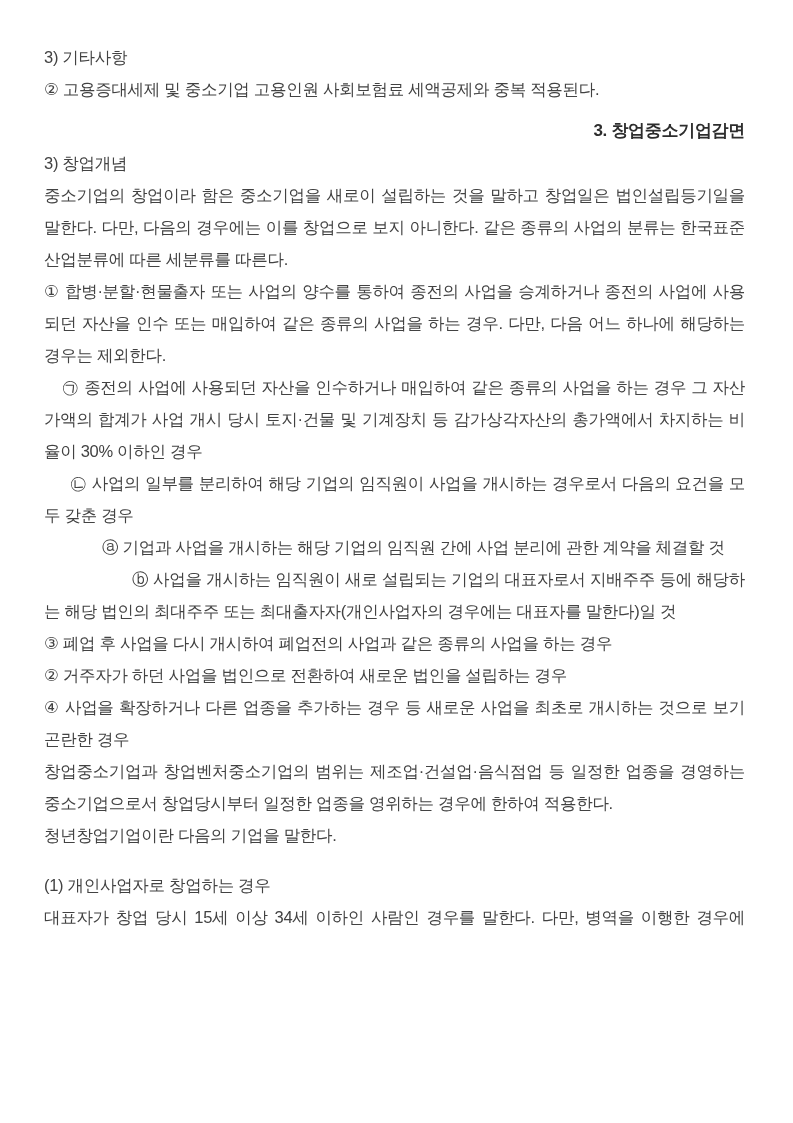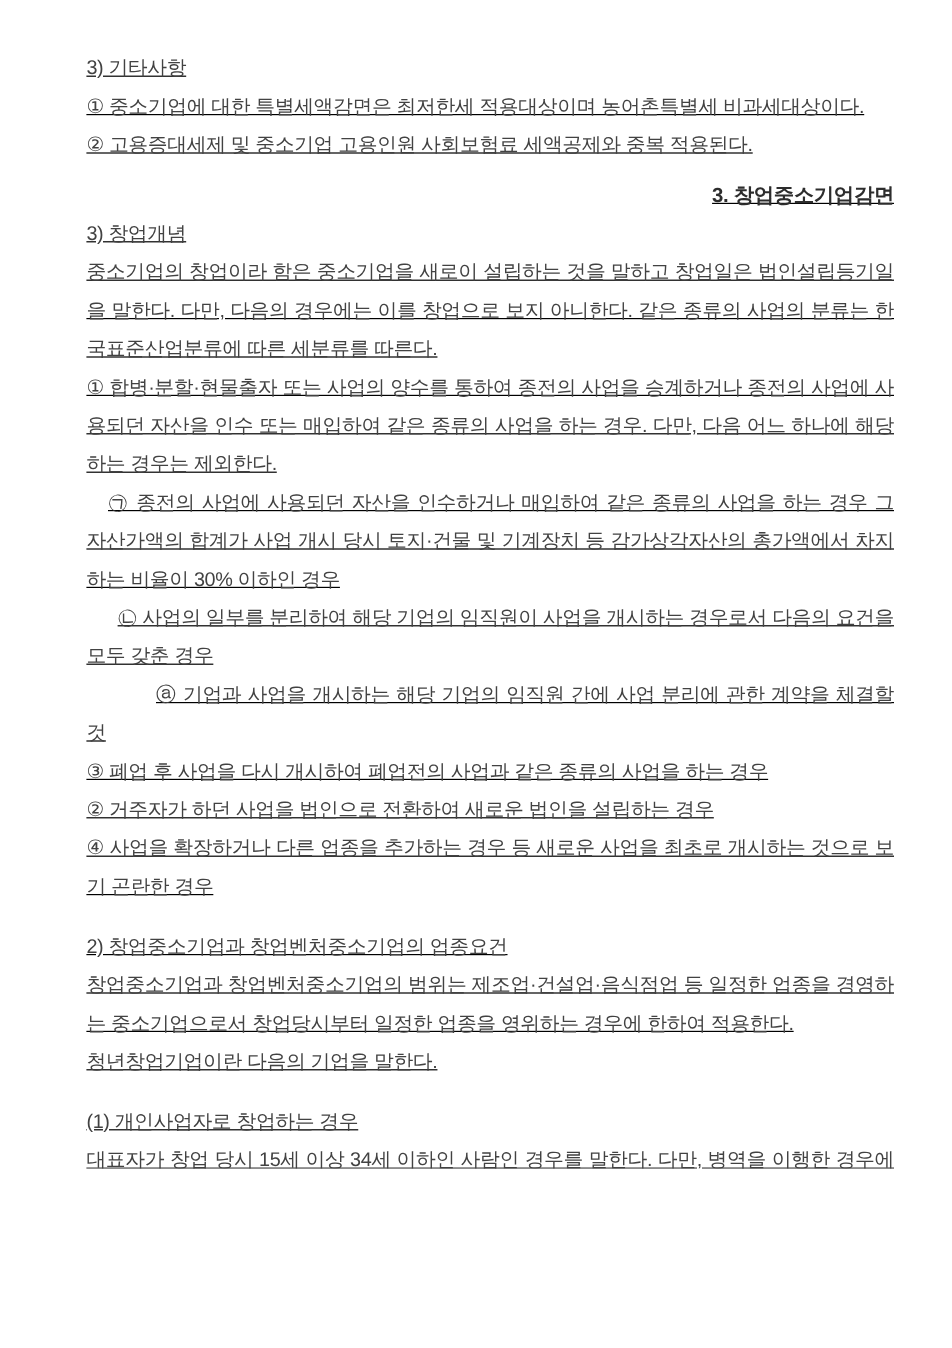--- a/index.html
+++ b/index.html
@@ -8,24 +8,23 @@
     padding: 0;
     background: #ffffff;
   }
   .page {
     position: relative;
     width: 793px;
     height: 974px;
     margin: 0 auto;
     background: #ffffff;
     box-sizing: border-box;
-    padding: 41px 48px 0 72px;
+    padding: 41px 48px 0 44px;
     overflow: hidden;
     font-family: "Liberation Sans", "DejaVu Sans", sans-serif;
-    text-decoration: underline;
   }
   .doc-body p.blk {
     margin: 0;
     font-size: 16.5px;
     line-height: 32px;
     color: #424242;
     letter-spacing: -0.3px;
     word-break: break-all;
     text-align: left;
   }
@@ -43,31 +42,30 @@
   }
   .doc-body p.blk.gap-sm { margin-top: 10px; }
   .doc-body p.blk.gap-md { margin-top: 18px; }
 </style>
 </head>
 <body>
 
 <div class="page">
   <div class="doc-body">
       <p class="blk">3) 기타사항</p>
-      <p class="blk">① 중소기업에 대한 특별세액감면은 최저한세 적용대상이며 농어촌특별세 비과세대상이다.</p>
       <p class="blk">② 고용증대세제 및 중소기업 고용인원 사회보험료 세액공제와 중복 적용된다.</p>
       <p class="blk bold gap-sm">3. 창업중소기업감면</p>
       <p class="blk">3) 창업개념</p>
       <p class="blk justify">중소기업의 창업이라 함은 중소기업을 새로이 설립하는 것을 말하고 창업일은 법인설립등기일을 말한다. 다만, 다음의 경우에는 이를 창업으로 보지 아니한다. 같은 종류의 사업의 분류는 한국표준산업분류에 따른 세분류를 따른다.</p>
       <p class="blk justify">① 합병·분할·현물출자 또는 사업의 양수를 통하여 종전의 사업을 승계하거나 종전의 사업에 사용되던 자산을 인수 또는 매입하여 같은 종류의 사업을 하는 경우. 다만, 다음 어느 하나에 해당하는 경우는 제외한다.</p>
       <p class="blk justify" style="text-indent: 18px;">㉠ 종전의 사업에 사용되던 자산을 인수하거나 매입하여 같은 종류의 사업을 하는 경우 그 자산가액의 합계가 사업 개시 당시 토지·건물 및 기계장치 등 감가상각자산의 총가액에서 차지하는 비율이 30% 이하인 경우</p>
       <p class="blk justify" style="text-indent: 26px;">㉡ 사업의 일부를 분리하여 해당 기업의 임직원이 사업을 개시하는 경우로서 다음의 요건을 모두 갖춘 경우</p>
       <p class="blk justify" style="text-indent: 58px;">ⓐ 기업과 사업을 개시하는 해당 기업의 임직원 간에 사업 분리에 관한 계약을 체결할 것</p>
+      <p class="blk justify" style="text-indent: 88px;">ⓑ 사업을 개시하는 임직원이 새로 설립되는 기업의 대표자로서 지배주주 등에 해당하는 해당 법인의 최대주주 또는 최대출자자(개인사업자의 경우에는 대표자를 말한다)일 것</p>
       <p class="blk">③ 폐업 후 사업을 다시 개시하여 폐업전의 사업과 같은 종류의 사업을 하는 경우</p>
       <p class="blk">② 거주자가 하던 사업을 법인으로 전환하여 새로운 법인을 설립하는 경우</p>
       <p class="blk justify">④ 사업을 확장하거나 다른 업종을 추가하는 경우 등 새로운 사업을 최초로 개시하는 것으로 보기 곤란한 경우</p>
-      <p class="blk gap-md">2) 창업중소기업과 창업벤처중소기업의 업종요건</p>
       <p class="blk justify">창업중소기업과 창업벤처중소기업의 범위는 제조업·건설업·음식점업 등 일정한 업종을 경영하는 중소기업으로서 창업당시부터 일정한 업종을 영위하는 경우에 한하여 적용한다.</p>
       <p class="blk">청년창업기업이란 다음의 기업을 말한다.</p>
       <p class="blk gap-md">(1) 개인사업자로 창업하는 경우</p>
       <p class="blk justify justify-last">대표자가 창업 당시 15세 이상 34세 이하인 사람인 경우를 말한다. 다만, 병역을 이행한 경우에</p>
     </div>
 </div>
 
 </body></html>

